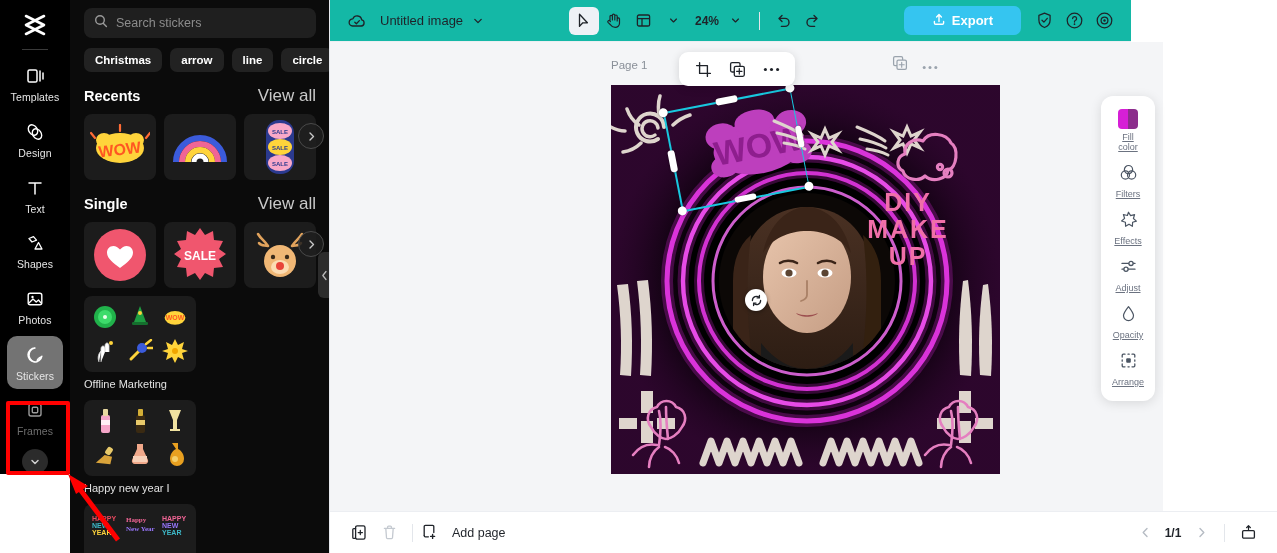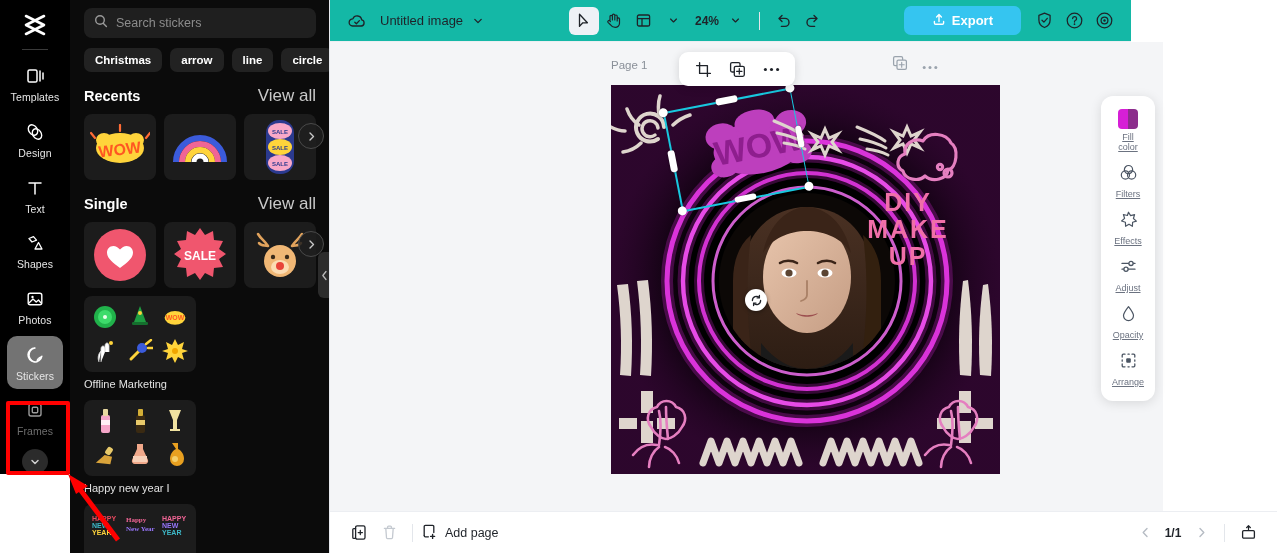--- a/index.html
+++ b/index.html
@@ -155,21 +155,21 @@
   }
   .rp-label { font-size: 9px; color: #6b7280; text-align:center; line-height: 10px; text-decoration: underline; }
   .fill-swatch { width:20px; height:20px; border-radius:4px; overflow:hidden; display:flex; }
 
   
   .bottombar {
     position:absolute; left:330px; top:511px; width:947px; height:42px;
     background:#fff; border-top:1px solid #eceef2;
     display:flex; align-items:center; padding: 0 14px;
   }
-  .addpage { display:flex; align-items:center; gap:7px; font-size:12.5px; color:#1f2329; cursor:pointer; }
+  .addpage { display:flex; align-items:center; gap:14px; font-size:12.5px; color:#1f2329; cursor:pointer; }
   .pagenum { font-size:12px; color:#1f2329; font-weight:bold; min-width:26px; text-align:center; }
 
   
   .anno-arrow { position:absolute; left:0; top:0; width:1277px; height:553px; pointer-events:none; z-index:40; }
 </style>
 </head>
 <body>
 
 <div id="app">
 

